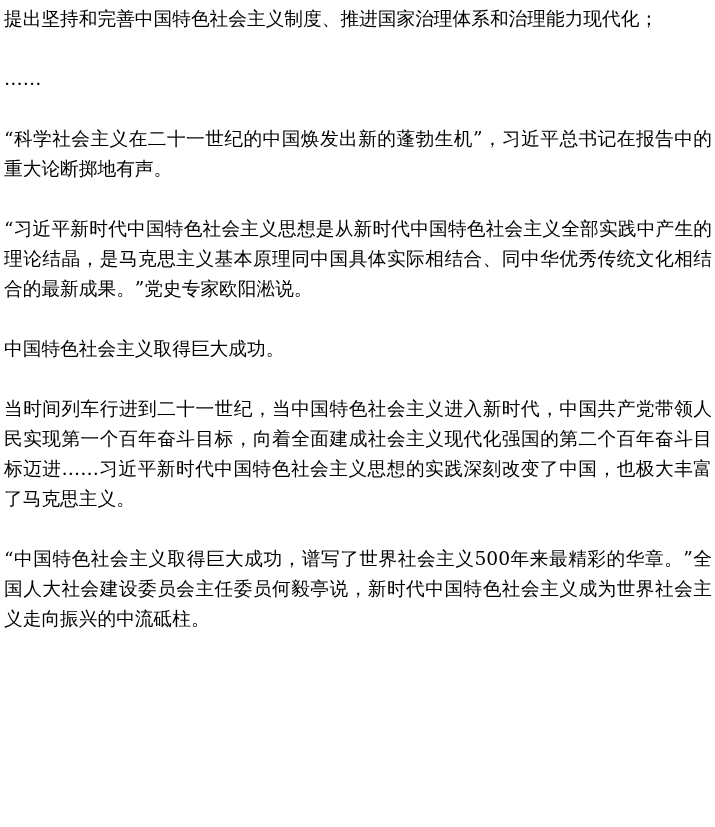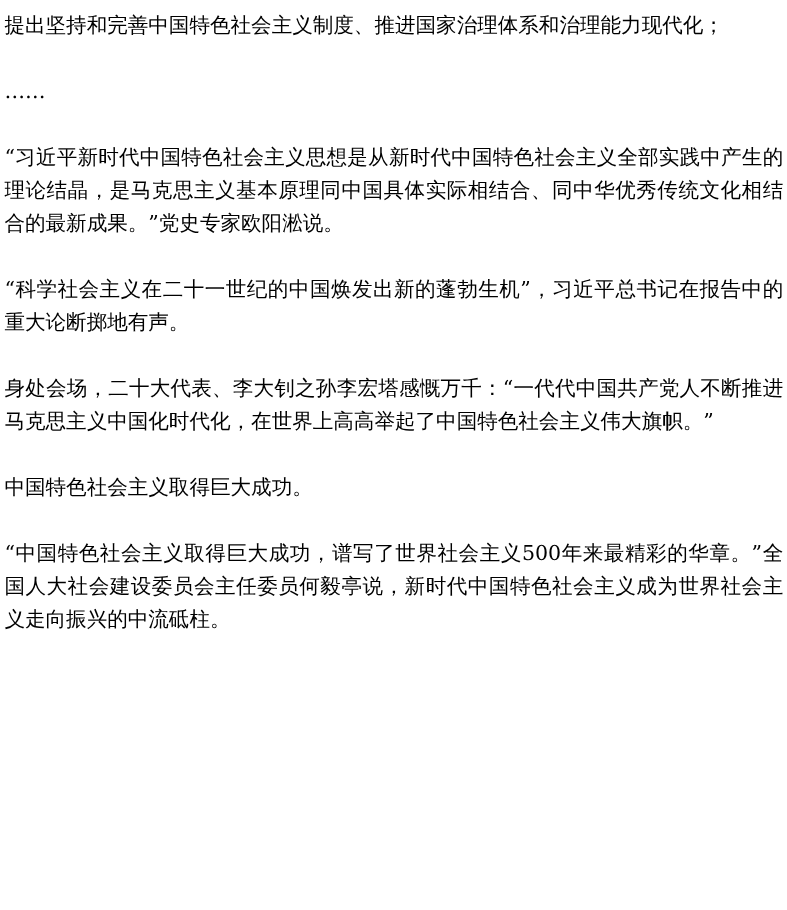--- a/index.html
+++ b/index.html
@@ -12,21 +12,21 @@
     width: 715px;
     height: 827px;
     box-sizing: border-box;
     background: #ffffff;
     color: #000000;
     overflow: hidden;
   }
   .article {
     box-sizing: border-box;
     width: 715px;
-    padding: 9px 3px 0 4px;
+    padding: 4px 3px 0 4px;
     font-family: "DejaVu Serif", "Liberation Serif", serif;
     font-size: 18.7px;
     line-height: 30px;
     text-align: justify;
     letter-spacing: 0;
   }
   .article p {
     margin: 0 0 30px 0;
     padding: 0;
     word-wrap: break-word;
@@ -35,19 +35,19 @@
     margin-bottom: 0;
   }
 </style>
 </head>
 <body>
 
 <div class="page" style="background: rgb(255, 255, 255); color: rgb(0, 0, 0);">
   <div class="article">
     <p>提出坚持和完善中国特色社会主义制度、推进国家治理体系和治理能力现代化；</p>
     <p>……</p>
+    <p>“科学社会主义在二十一世纪的中国焕发出新的蓬勃生机”，习近平总书记在报告中的重大论断掷地有声。</p>
     <p>“习近平新时代中国特色社会主义思想是从新时代中国特色社会主义全部实践中产生的理论结晶，是马克思主义基本原理同中国具体实际相结合、同中华优秀传统文化相结合的最新成果。”党史专家欧阳淞说。</p>
-    <p>“科学社会主义在二十一世纪的中国焕发出新的蓬勃生机”，习近平总书记在报告中的重大论断掷地有声。</p>
-    <p>身处会场，二十大代表、李大钊之孙李宏塔感慨万千：“一代代中国共产党人不断推进马克思主义中国化时代化，在世界上高高举起了中国特色社会主义伟大旗帜。”</p>
     <p>中国特色社会主义取得巨大成功。</p>
+    <p>当时间列车行进到二十一世纪，当中国特色社会主义进入新时代，中国共产党带领人民实现第一个百年奋斗目标，向着全面建成社会主义现代化强国的第二个百年奋斗目标迈进……习近平新时代中国特色社会主义思想的实践深刻改变了中国，也极大丰富了马克思主义。</p>
     <p>“中国特色社会主义取得巨大成功，谱写了世界社会主义500年来最精彩的华章。”全国人大社会建设委员会主任委员何毅亭说，新时代中国特色社会主义成为世界社会主义走向振兴的中流砥柱。</p>
   </div>
 </div>
 
 </body></html>

